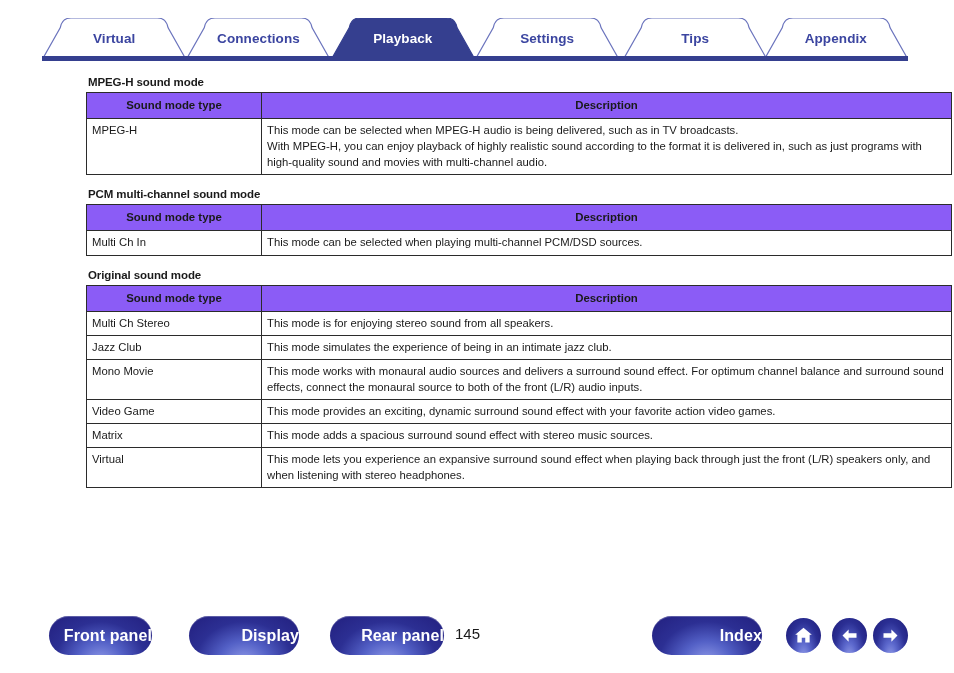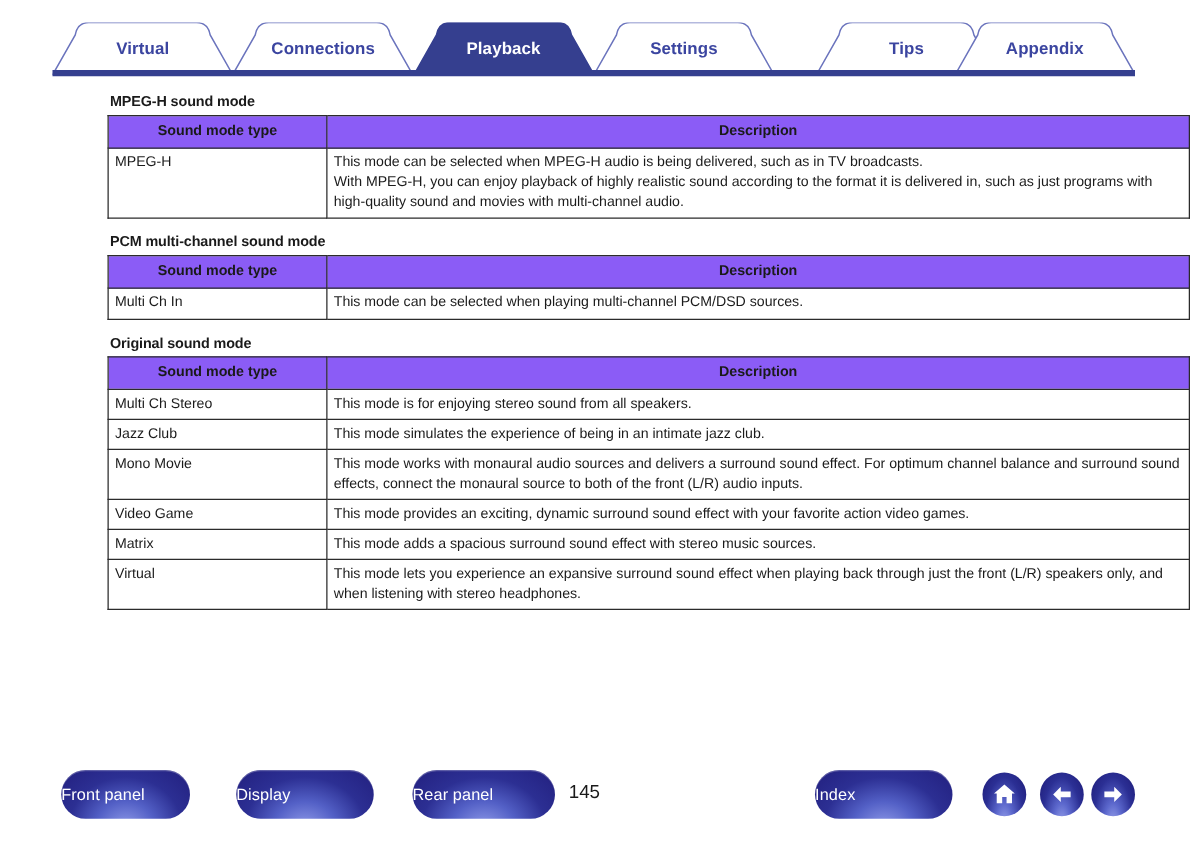--- a/index.html
+++ b/index.html
@@ -117,24 +117,24 @@
     width: 954px;
     height: 44px;
   }
   .pill {
     position: absolute;
     top: 0;
     height: 39px;
     border-radius: 20px;
     display: flex;
     align-items: center;
-    justify-content: flex-start;
+    justify-content: flex-end;
     color: #ffffff;
-    font-size: 13px;
-    font-weight: normal;
+    font-size: 16px;
+    font-weight: bold;
     letter-spacing: 0.1px;
     background: radial-gradient(ellipse at 50% 118%, #8f9ae8 0%, #5360c6 32%, #2c2f93 62%, #221f7e 100%);
     box-shadow: inset 0 1px 0 rgba(255,255,255,0.25);
     white-space: nowrap;
     box-sizing: border-box;
   }
   .pagenum {
     position: absolute;
     top: 9px;
     left: 455px;
@@ -177,21 +177,21 @@
         <path d="M 0,42 L 18.2,9.9 Q 20,0 29,0 L 115.33333333333334,0 Q 124.33333333333334,0 126.13333333333334,9.9 L 144.33333333333334,42 Z" fill="#353f8f" stroke="#353f8f" stroke-width="1.2"></path>
       </svg>
       <span class="tab-label">Playback</span>
     </div>
     <div class="tab" style="left: 433px; width: 144.333px;">
       <svg class="tab-shape" viewBox="0 0 144.33333333333334 42" preserveAspectRatio="none">
         <path d="M 0,42 L 18.2,9.9 Q 20,0 29,0 L 115.33333333333334,0 Q 124.33333333333334,0 126.13333333333334,9.9 L 144.33333333333334,42 Z" fill="#ffffff" stroke="#6b74bd" stroke-width="1.2"></path>
       </svg>
       <span class="tab-label">Settings</span>
     </div>
-    <div class="tab" style="left: 611px; width: 144.333px;">
+    <div class="tab" style="left: 581px; width: 144.333px;">
       <svg class="tab-shape" viewBox="0 0 144.33333333333334 42" preserveAspectRatio="none">
         <path d="M 0,42 L 18.2,9.9 Q 20,0 29,0 L 115.33333333333334,0 Q 124.33333333333334,0 126.13333333333334,9.9 L 144.33333333333334,42 Z" fill="#ffffff" stroke="#6b74bd" stroke-width="1.2"></path>
       </svg>
       <span class="tab-label">Tips</span>
     </div>
     <div class="tab" style="left: 721.667px; width: 144.333px;">
       <svg class="tab-shape" viewBox="0 0 144.33333333333334 42" preserveAspectRatio="none">
         <path d="M 0,42 L 18.2,9.9 Q 20,0 29,0 L 115.33333333333334,0 Q 124.33333333333334,0 126.13333333333334,9.9 L 144.33333333333334,42 Z" fill="#ffffff" stroke="#6b74bd" stroke-width="1.2"></path>
       </svg>
       <span class="tab-label">Appendix</span>

